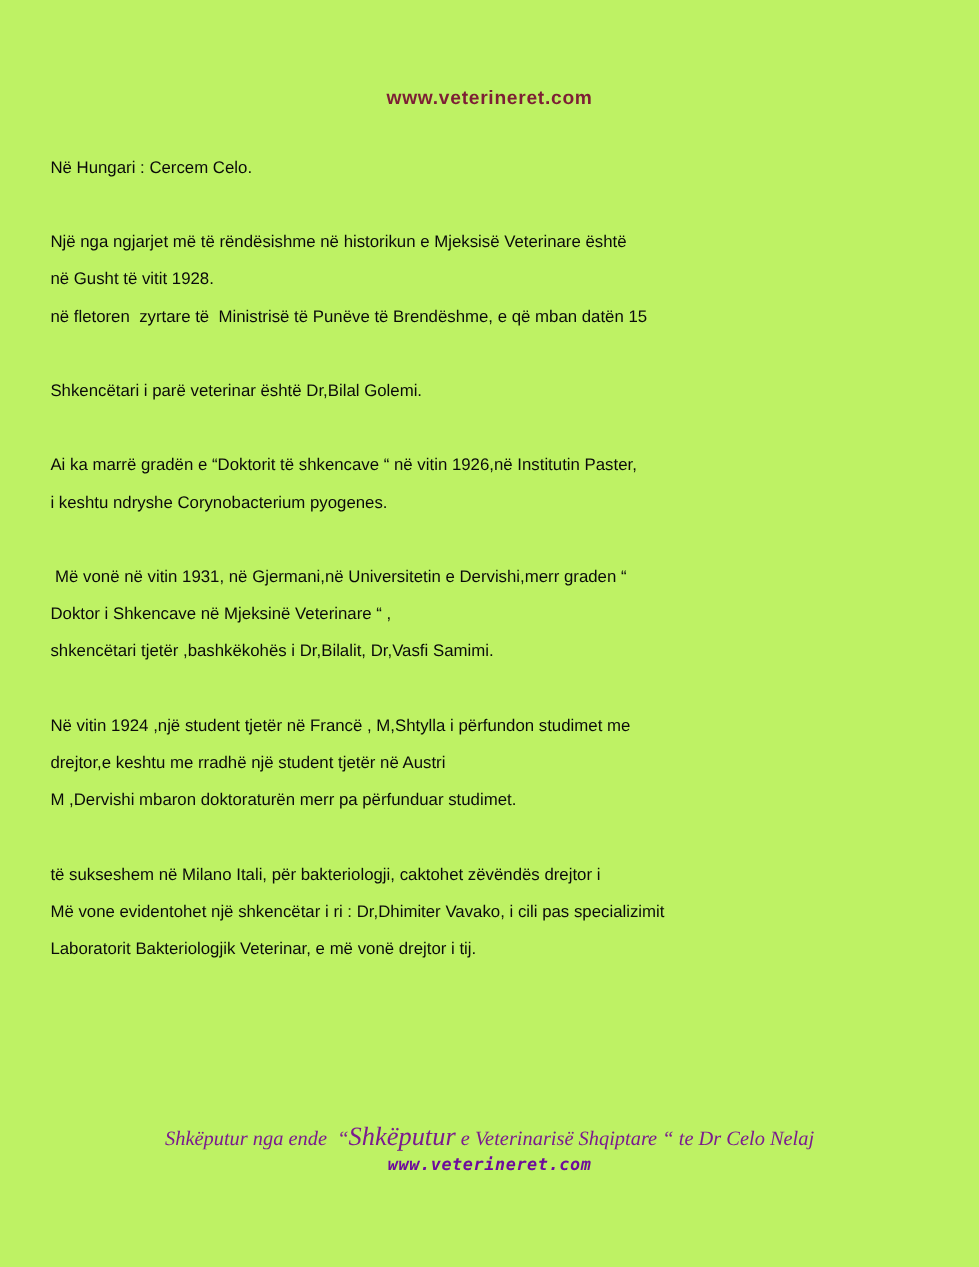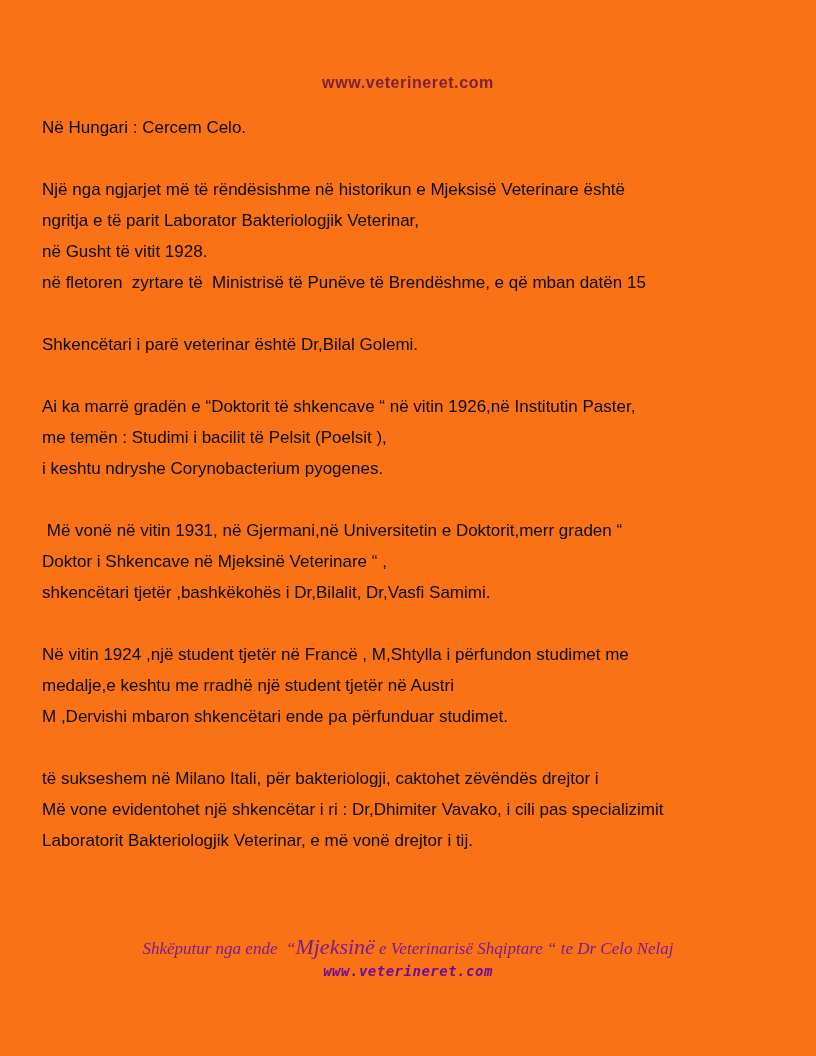--- a/index.html
+++ b/index.html
@@ -21,25 +21,25 @@
     left: 0;
     width: 100%;
     text-align: center;
     font-size: 16px;
     font-weight: bold;
     letter-spacing: 0.6px;
     color: #7d1f35;
   }
   .body-text {
     position: absolute;
-    top: 112px;
+    top: 124px;
     left: 42px;
     right: 40px;
     color: #0a0a0a;
-    font-size: 17px;
+    font-size: 14px;
     line-height: 31px;
   }
   .paragraph {
     margin: 0 0 31px 0;
   }
   .line {
     white-space: pre;
   }
   .page-footer {
     position: absolute;
@@ -65,57 +65,55 @@
     font-weight: bold;
     font-size: 14px;
     line-height: 18px;
     letter-spacing: 0.5px;
     color: #6e0b9c;
   }
 </style>
 </head>
 <body>
 
-<div class="page" style="background: #f97316;">
+<div class="page" style="background: #bef264;">
 
   <div class="site-header" style="color: rgb(125, 31, 53);">www.veterineret.com</div>
 
   <div class="body-text" style="color: rgb(10, 10, 10);">
       <div class="paragraph">
         <div class="line">Në Hungari : Cercem Celo.</div>
       </div>
       <div class="paragraph">
         <div class="line">Një nga ngjarjet më të rëndësishme në historikun e Mjeksisë Veterinare është</div>
-        <div class="line">ngritja e të parit Laborator Bakteriologjik Veterinar,</div>
         <div class="line">në Gusht të vitit 1928.</div>
         <div class="line">në fletoren  zyrtare të  Ministrisë të Punëve të Brendëshme, e që mban datën 15</div>
       </div>
       <div class="paragraph">
         <div class="line">Shkencëtari i parë veterinar është Dr,Bilal Golemi.</div>
       </div>
       <div class="paragraph">
         <div class="line">Ai ka marrë gradën e “Doktorit të shkencave “ në vitin 1926,në Institutin Paster,</div>
-        <div class="line">me temën : Studimi i bacilit të Pelsit (Poelsit ),</div>
         <div class="line">i keshtu ndryshe Corynobacterium pyogenes.</div>
       </div>
       <div class="paragraph">
-        <div class="line"> Më vonë në vitin 1931, në Gjermani,në Universitetin e Doktorit,merr graden “</div>
+        <div class="line"> Më vonë në vitin 1931, në Gjermani,në Universitetin e Dervishi,merr graden “</div>
         <div class="line">Doktor i Shkencave në Mjeksinë Veterinare “ ,</div>
         <div class="line">shkencëtari tjetër ,bashkëkohës i Dr,Bilalit, Dr,Vasfi Samimi.</div>
       </div>
       <div class="paragraph">
         <div class="line">Në vitin 1924 ,një student tjetër në Francë , M,Shtylla i përfundon studimet me</div>
-        <div class="line">medalje,e keshtu me rradhë një student tjetër në Austri</div>
-        <div class="line">M ,Dervishi mbaron shkencëtari ende pa përfunduar studimet.</div>
+        <div class="line">drejtor,e keshtu me rradhë një student tjetër në Austri</div>
+        <div class="line">M ,Dervishi mbaron doktoraturën merr pa përfunduar studimet.</div>
       </div>
       <div class="paragraph">
         <div class="line">të sukseshem në Milano Itali, për bakteriologji, caktohet zëvëndës drejtor i</div>
         <div class="line">Më vone evidentohet një shkencëtar i ri : Dr,Dhimiter Vavako, i cili pas specializimit</div>
         <div class="line">Laboratorit Bakteriologjik Veterinar, e më vonë drejtor i tij.</div>
       </div>
     </div>
 
   <div class="page-footer">
-    <div class="credit-line" style="color: rgb(123, 27, 143);"><span>Shkëputur nga ende  “</span><span class="credit-title">Mjeksinë</span><span> e Veterinarisë Shqiptare “ te Dr Celo Nelaj</span></div>
+    <div class="credit-line" style="color: rgb(123, 27, 143);"><span>Shkëputur nga ende  “</span><span class="credit-title">Shkëputur</span><span> e Veterinarisë Shqiptare “ te Dr Celo Nelaj</span></div>
     <div class="footer-url" style="color: rgb(110, 11, 156);">www.veterineret.com</div>
   </div>
 
 </div>
 
 </body></html>

